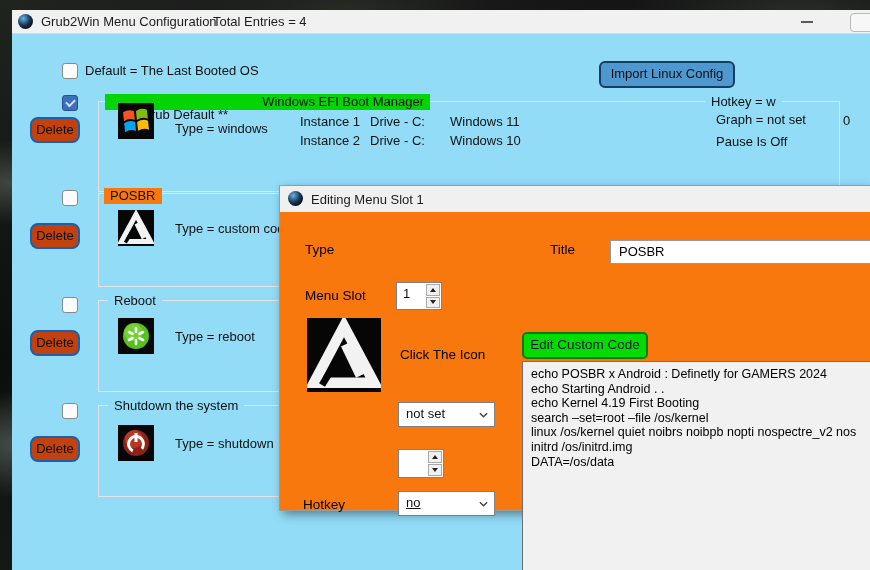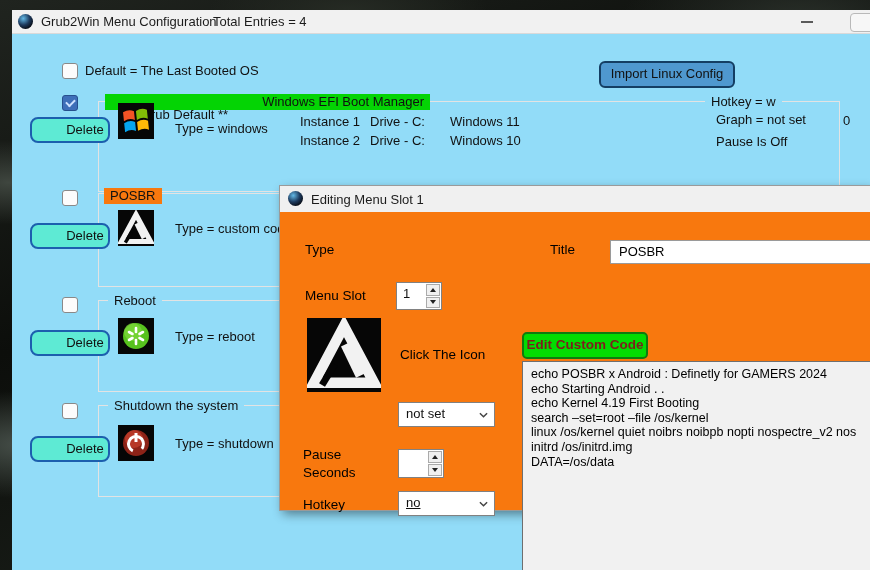--- a/index.html
+++ b/index.html
@@ -19,22 +19,22 @@
   .applogo{width:15px;height:15px;border-radius:50%;
            background:radial-gradient(circle at 35% 30%, #63b9e6 0%, #1d3a5e 45%, #05070d 80%);}
   .minbtn{width:12px;height:2px;background:#5a5a5a;}
   .maxbtn{width:26px;height:17px;border:1px solid #b9b9b9;border-radius:4px;background:#f7f7f7;}
   
   .cb{width:14px;height:14px;background:#fcfcfc;border:1px solid #898989;border-radius:3px;}
   .cb.checked{background:#3e6fb9;border-color:#27508e;}
   .cb.checked::after{content:"";position:absolute;left:3px;top:3px;width:7px;height:4px;
       border-left:2px solid #cfe2ff;border-bottom:2px solid #cfe2ff;transform:rotate(-45deg);}
   .lbl{font-size:13px;white-space:nowrap;}
-  .del-btn{width:46px;height:22px;background:#5eead4;border:2px solid #1c5fae;border-radius:8px;
-      font-size:13px;text-align:center;line-height:21px;cursor:pointer;padding-left:30px;}
+  .del-btn{width:46px;height:22px;background:#c2410c;border:2px solid #1c5fae;border-radius:8px;
+      font-size:13px;text-align:center;line-height:21px;cursor:pointer;}
   .import-btn{width:132px;height:23px;background:#4f98cf;border:2px solid #143e63;border-radius:6px;
       font-size:13px;text-align:center;line-height:21px;cursor:pointer;}
   .grp{border:1px solid #e3e3e3;}
   .chip{font-size:13px;line-height:16px;padding:0 6px;white-space:nowrap;}
   .tile{background:#060606;}
   
   .dlg{left:280px;top:186px;width:590px;height:324px;background:#f8780e;
        outline:1px solid #9a9a9a;box-shadow:3px 4px 10px rgba(0,0,0,.45);}
   .dlg-titlebar{left:0;top:0;right:0;height:26px;background:#f0f0f0;}
   .dlg-lbl{font-size:13.5px;color:#000;white-space:nowrap;}
@@ -42,21 +42,21 @@
   .chev{position:absolute;right:6px;top:9px;width:9px;height:6px;}
   .txtin{background:#fff;border:1px solid #9a9a9a;font-size:13px;line-height:22px;
       padding:0 0 0 8px;font-family:"Liberation Sans",sans-serif;color:#000;outline:none;}
   .spin{background:#fff;border:1px solid #818181;}
   .spin .val{position:absolute;left:6px;top:3px;font-size:13px;}
   .spin .col{position:absolute;right:1px;top:1px;bottom:1px;width:14px;display:flex;flex-direction:column;gap:1px;}
   .spin .sb{flex:1;background:#f0f0f0;border:1px solid #aaa;display:flex;align-items:center;justify-content:center;}
   .tri-up{width:0;height:0;border-left:3px solid transparent;border-right:3px solid transparent;border-bottom:4px solid #222;}
   .tri-dn{width:0;height:0;border-left:3px solid transparent;border-right:3px solid transparent;border-top:4px solid #222;}
   .edit-btn{width:122px;height:23px;background:#02dc02;border:2px solid #0f7a0f;border-radius:5px;
-      font-size:13.5px;text-align:center;line-height:21px;cursor:pointer;color:#7f1d1d;font-weight:bold;}
+      font-size:13.5px;text-align:center;line-height:21px;cursor:pointer;color:#0f172a;}
   .codebox{background:#f1f1f1;border:1px solid #6f6f6f;padding:5px 0 0 8px;overflow:hidden;}
   .codeline{font-size:12.5px;line-height:14.6px;white-space:nowrap;color:#000;}
 </style>
 </head>
 <body>
 
 <div class="abs win">
 
   <div class="abs titlebar">
     <span class="abs applogo" style="left:6px;top:4px;"></span>
@@ -196,21 +196,20 @@
     <div class="codeline">DATA=/os/data</div>
   </div>
 
   <div class="abs dd" style="left:118px;top:216px;width:88px;height:23px;">
     <span>not set</span>
     <svg class="chev" viewBox="0 0 10 6">
         <polyline points="1,1 5,5 9,1" fill="none" stroke="#444" stroke-width="1.6"></polyline>
       </svg>
   </div>
 
-  <span class="abs dlg-lbl" style="left:23px;top:260px;width:80px;white-space:normal;line-height:18px;">Pause Seconds</span>
   <div class="abs spin" style="left:118px;top:263px;width:44px;height:27px;">
     <span class="val"></span>
     <span class="col">
         <span class="sb">
           <span class="tri-up"></span>
         </span>
         <span class="sb">
           <span class="tri-dn"></span>
         </span>
       </span>

